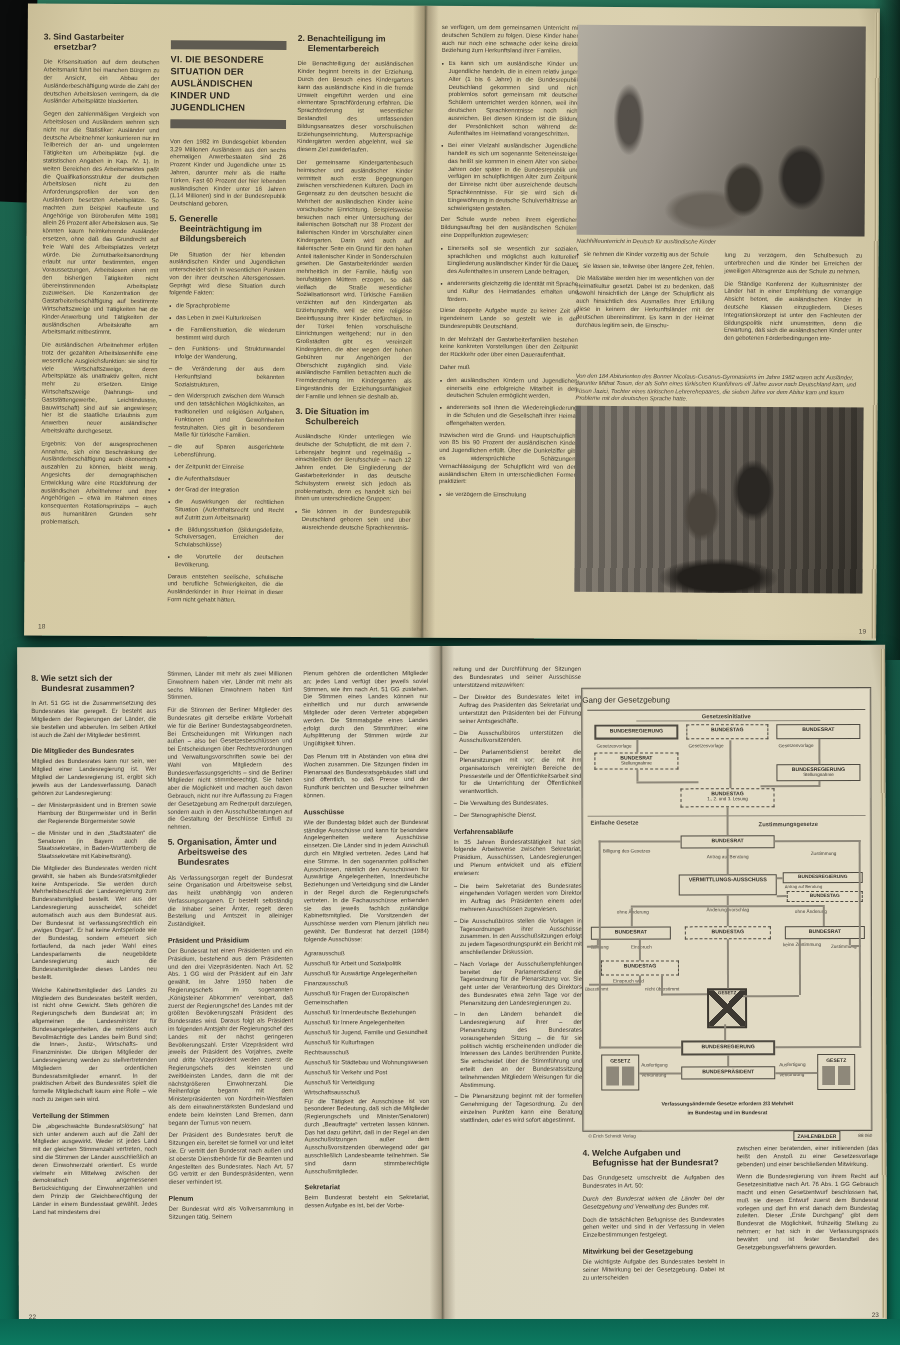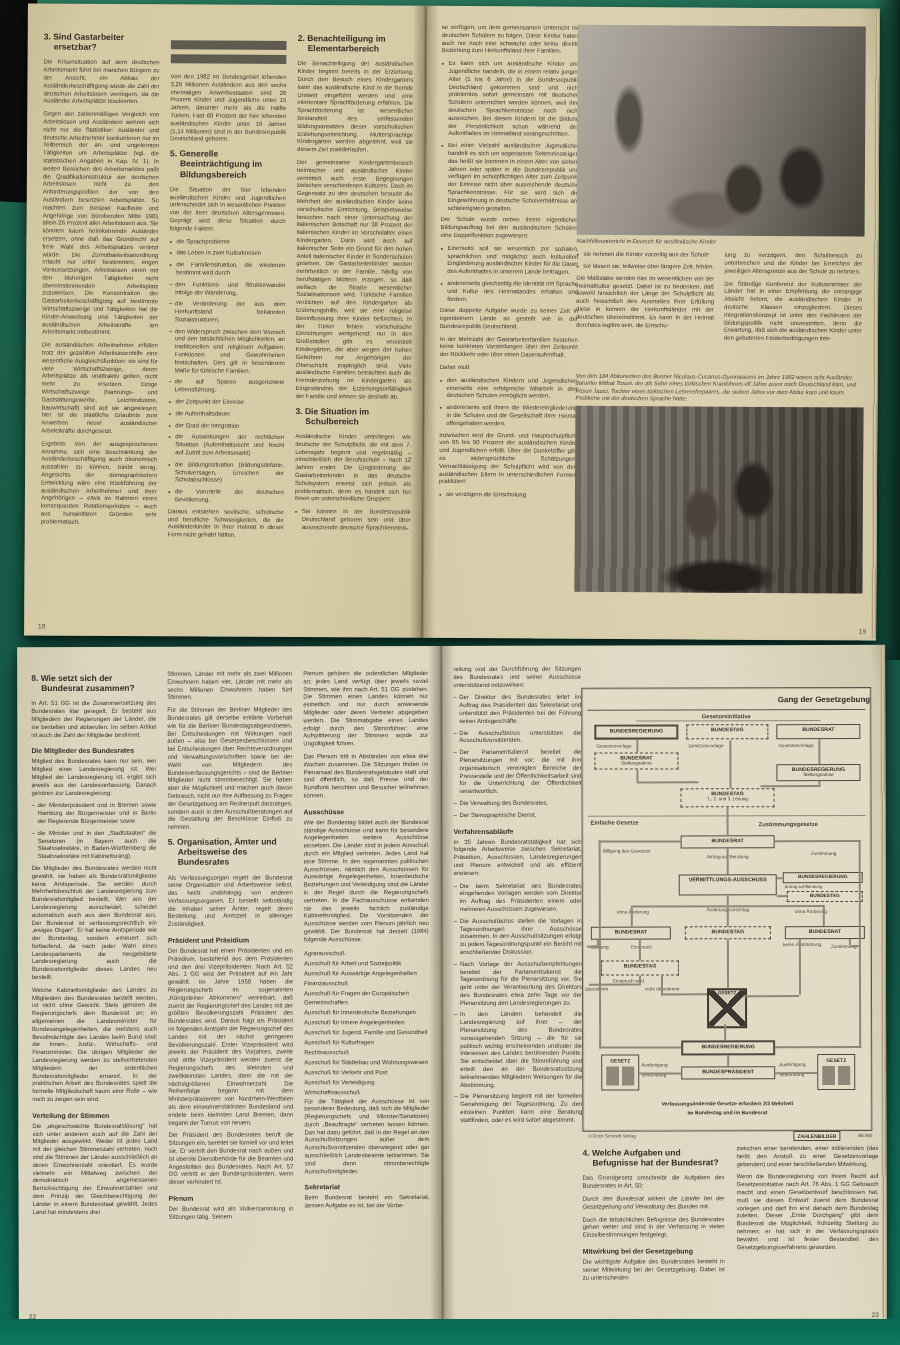--- a/index.html
+++ b/index.html
@@ -45,21 +45,21 @@
     linear-gradient(110deg,#b2ada1 0%,#98928a 35%,#6e6960 70%,#45413b 100%);}
   .photo-couple{background:
     radial-gradient(34px 50px at 62% 45%,#2a2723 0 45%,transparent 62%),
     radial-gradient(30px 44px at 44% 58%,#4a443c 0 45%,transparent 62%),
     radial-gradient(80px 26px at 50% 92%,#23201c 0 50%,transparent 75%),
     repeating-linear-gradient(90deg,rgba(20,18,15,.25) 0 6px,rgba(120,112,100,.15) 6px 12px),
     linear-gradient(100deg,#8d877c 0%,#6f6961 40%,#4d4840 80%,#33302a 100%);}
   .caption{font-size:5.8px;font-style:italic;color:#433d33;line-height:1.25;}
   
   .chart{position:absolute;left:140px;top:42px;width:288px;height:442px;background:#e2dbc5;border:1px solid #57534a;box-shadow:inset 0 0 0 1px rgba(87,83,74,.25);}
-  .ch-title{position:absolute;left:0;top:7px;width:100%;text-align:right;font-size:8px;font-weight:bold;color:#2f2b24;}
+  .ch-title{position:absolute;left:0;top:7px;width:100%;text-align:left;font-size:8px;font-weight:normal;color:#2f2b24;}
   .ch-rule{position:absolute;left:5px;right:5px;top:21px;height:1px;background:#57534a;}
   .ch-init{position:absolute;left:0;top:25px;width:100%;text-align:center;font-size:5.8px;font-weight:bold;color:#3c3830;}
   .cb{position:absolute;border:1px solid #4e4a41;background:#e2dbc5;font-size:5.2px;font-weight:bold;text-align:center;color:#34302a;line-height:1.18;padding:1px 0;box-sizing:border-box;}
   .cb .sub{display:block;font-weight:normal;font-size:4.6px;}
   .cb-dash{border-style:dashed;}
   .cb-thick{border-width:2px;}
   .cl{position:absolute;font-size:4.7px;color:#45413a;line-height:1.1;white-space:nowrap;}
   .cl-b{font-weight:bold;font-size:5.8px;}
   .ln{position:absolute;background:#8e887a;}
   .xbox{position:absolute;left:124px;top:300px;width:36px;height:36px;border:2px solid #3c3831;background:
@@ -89,20 +89,21 @@
         <div class="col w116">
             <div class="blk blk-h2">3. Sind Gastarbeiter ersetzbar?</div>
             <div class="blk blk-p">Die Krisensituation auf dem deutschen Arbeitsmarkt führt bei manchen Bürgern zu der Ansicht, ein Abbau der Ausländerbeschäftigung würde die Zahl der deutschen Arbeitslosen verringern, da die Ausländer Arbeitsplätze blockierten.</div>
             <div class="blk blk-p">Gegen den zahlenmäßigen Vergleich von Arbeitslosen und Ausländern wehren sich nicht nur die Statistiker: Ausländer und deutsche Arbeitnehmer konkurrieren nur im Teilbereich der an- und ungelernten Tätigkeiten um Arbeitsplätze (vgl. die statistischen Angaben in Kap. IV. 1). In weiten Bereichen des Arbeitsmarktes paßt die Qualifikationsstruktur der deutschen Arbeitslosen nicht zu den Anforderungsprofilen der von den Ausländern besetzten Arbeitsplätze. So machten zum Beispiel Kaufleute und Angehörige von Büroberufen Mitte 1981 allein 26 Prozent aller Arbeitslosen aus. Sie könnten kaum heimkehrende Ausländer ersetzen, ohne daß das Grundrecht auf freie Wahl des Arbeitsplatzes verletzt würde. Die Zumutbarkeitsanordnung erlaubt nur unter bestimmten, engen Voraussetzungen, Arbeitslosen einen mit den bisherigen Tätigkeiten nicht übereinstimmenden Arbeitsplatz zuzuweisen. Die Konzentration der Gastarbeiterbeschäftigung auf bestimmte Wirtschaftszweige und Tätigkeiten hat die Kinder-Anwerbung und Tätigkeiten der ausländischen Arbeitskräfte am Arbeitsmarkt mitbestimmt.</div>
             <div class="blk blk-p">Die ausländischen Arbeitnehmer erfüllen trotz der gezahlten Arbeitslosenhilfe eine wesentliche Ausgleichsfunktion: sie sind für viele Wirtschaftszweige, deren Arbeitsplätze als unattraktiv gelten, nicht mehr zu ersetzen. Einige Wirtschaftszweige (Nahrungs- und Gaststättengewerbe, Leichtindustrie, Bauwirtschaft) sind auf sie angewiesen; hier ist die staatliche Erlaubnis zum Anwerben neuer ausländischer Arbeitskräfte durchgesetzt.</div>
             <div class="blk blk-p">Ergebnis: Von der ausgesprochenen Annahme, sich eine Beschränkung der Ausländerbeschäftigung auch ökonomisch auszahlen zu können, bleibt wenig. Angesichts der demographischen Entwicklung wäre eine Rückführung der ausländischen Arbeitnehmer und ihrer Angehörigen – etwa im Rahmen eines konsequenten Rotationsprinzips – auch aus humanitären Gründen sehr problematisch.</div>
           </div>
         <div class="col w116">
           <div class="vi-box">
             <div class="vi-bar"></div>
+            <div class="vi-title">VI. DIE BESONDERE SITUATION DER AUSLÄNDISCHEN KINDER UND JUGENDLICHEN</div>
             <div class="vi-bar"></div>
           </div>
           <div>
               <div class="blk blk-p">Von den 1982 im Bundesgebiet lebenden 3,29 Millionen Ausländern aus den sechs ehemaligen Anwerbestaaten sind 26 Prozent Kinder und Jugendliche unter 15 Jahren, darunter mehr als die Hälfte Türken. Fast 60 Prozent der hier lebenden ausländischen Kinder unter 16 Jahren (1,14 Millionen) sind in der Bundesrepublik Deutschland geboren.</div>
               <div class="blk blk-h2">5. Generelle Beeinträchtigung im Bildungsbereich</div>
               <div class="blk blk-p">Die Situation der hier lebenden ausländischen Kinder und Jugendlichen unterscheidet sich in wesentlichen Punkten von der ihrer deutschen Altersgenossen. Geprägt wird diese Situation durch folgende Fakten:</div>
               <div class="blk blk-b">die Sprachprobleme</div>
               <div class="blk blk-b">das Leben in zwei Kulturkreisen</div>
               <div class="blk blk-b">die Familiensituation, die wiederum bestimmt wird durch</div>
               <div class="blk blk-d">den Funktions- und Strukturwandel infolge der Wanderung,</div>

